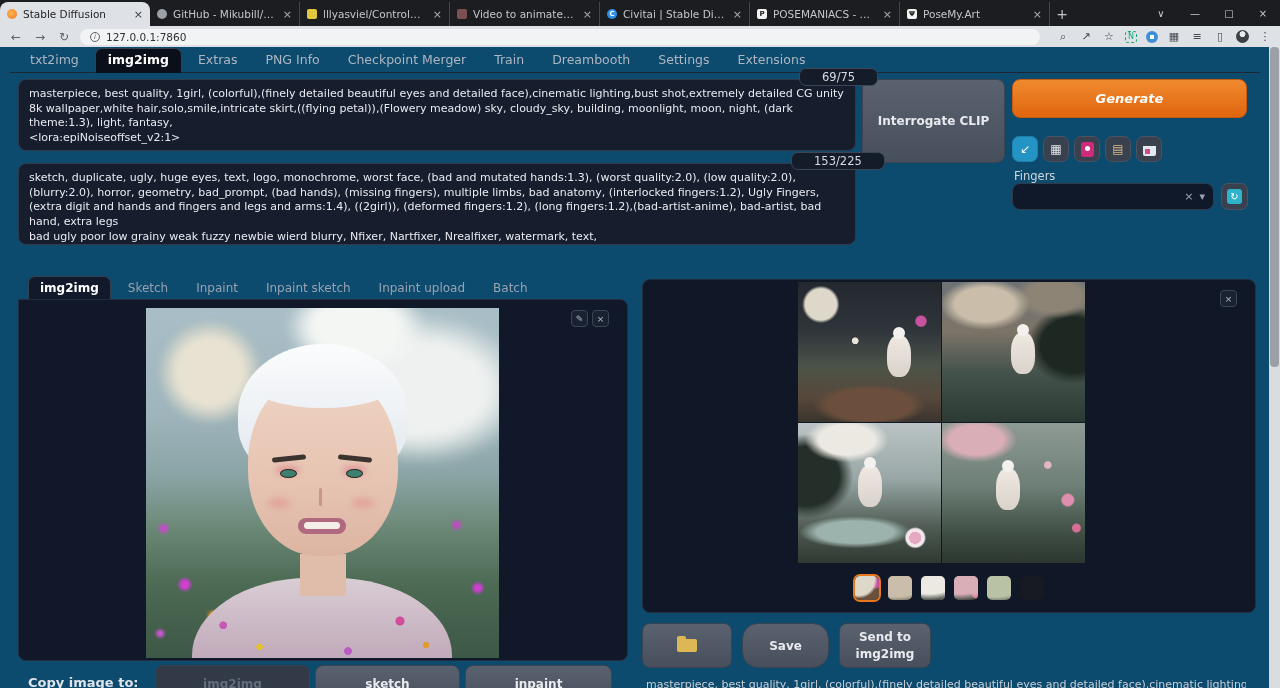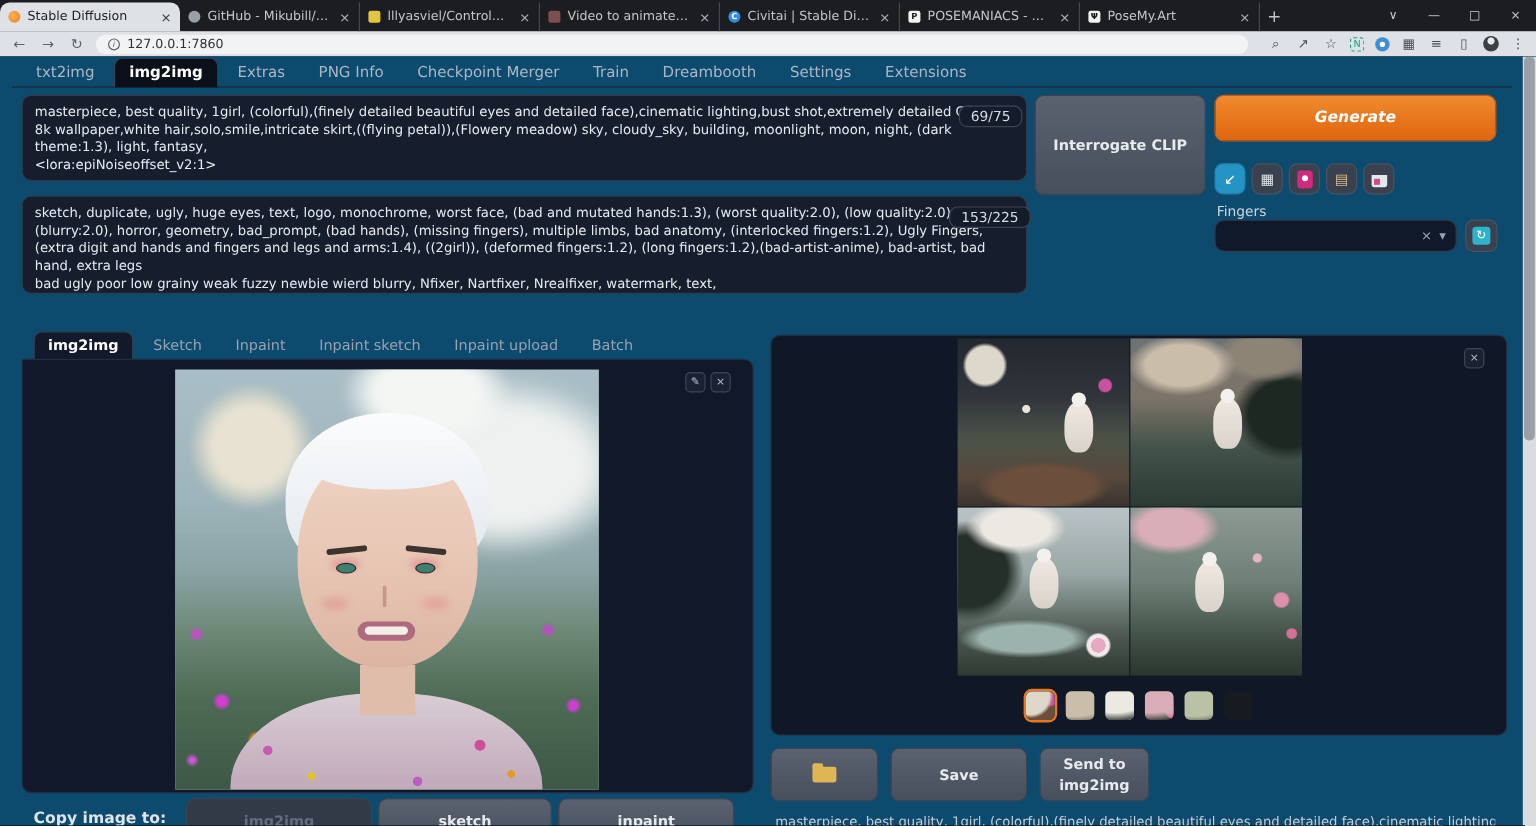--- a/index.html
+++ b/index.html
@@ -50,22 +50,22 @@
               border-bottom:1px solid #1d2635; padding:0 0 0 8px; height:24px; font-size:12.5px; color:#aeb6c2; }
   .nav-tab { padding:3px 12px 5px; white-space:nowrap; }
   .nav-tab.active { color:#fff; font-weight:bold; border:1px solid #374151; border-bottom:1px solid #0b0f19;
                     border-radius:7px 7px 0 0; background:#0b0f19; margin-bottom:-1px; }
 
   textarea.prompt { position:absolute; background:#161e2e; border:1px solid #303a4d; border-radius:8px;
                     color:#e8eaf0; font-family:"DejaVu Sans","Liberation Sans",sans-serif; font-size:11px;
                     line-height:1.33; padding:7px 10px; resize:none; outline:none; overflow:hidden; }
   #prompt-main { left:18px; top:32px; width:838px; height:72px; }
   #prompt-neg  { left:18px; top:116px; width:838px; height:82px; }
-  .counter { position:absolute; background:#141b29; border:1px solid #3c4556; border-radius:7px; padding:1px 9px;
-             font-size:11.5px; color:#d6dae2; z-index:5;margin-top:20px; }
+  .counter { position:absolute; background:#141b29; border:1px solid #3c4556; border-radius:7px; padding:1px 22px;
+             font-size:11.5px; color:#d6dae2; z-index:5; }
   #counter1 { left:799px; top:21px; }
   #counter2 { left:791px; top:105px; }
 
   .btn { background:linear-gradient(180deg,#5a6270,#474f5c); border:1px solid #3c4452; border-radius:8px;
          color:#e8eaee; display:flex; align-items:center; justify-content:center; text-align:center;
          font-size:12px; font-weight:bold; cursor:default; }
   #interrogate-clip { position:absolute; left:862px; top:32px; width:143px; height:84px; }
   #interrogate-deep { position:absolute; left:862px; top:124px; width:143px; height:92px; line-height:1.5; }
   #generate { position:absolute; left:1012px; top:32px; width:235px; height:39px;
               background:linear-gradient(180deg,#f08a2e,#e0650f); border:1px solid #c85a10; color:#fff;
@@ -416,21 +416,21 @@
         <div class="thumb-item">
             <div class="tmini th6" style="position:absolute;inset:0;"></div>
           </div>
       </div>
     </div>
 
     <div class="rbtns">
       <div class="btn" style="width:90px;">
         <span class="folder-ic"></span>
       </div>
-      <div class="btn" style="width:114px;">Save</div>
+      <div class="btn" style="width:87px;border-radius:16px;">Save</div>
       <div class="btn" style="width:92px;padding:0 8px;line-height:1.35;">Send to img2img</div>
     </div>
 
     <div class="geninfo">masterpiece, best quality, 1girl, (colorful),(finely detailed beautiful eyes and detailed face),cinematic lighting,bust shot,extremely detailed CG</div>
 
     <div class="scrollbar">
       <div class="thumb"></div>
     </div>
   </div>
 </div>

